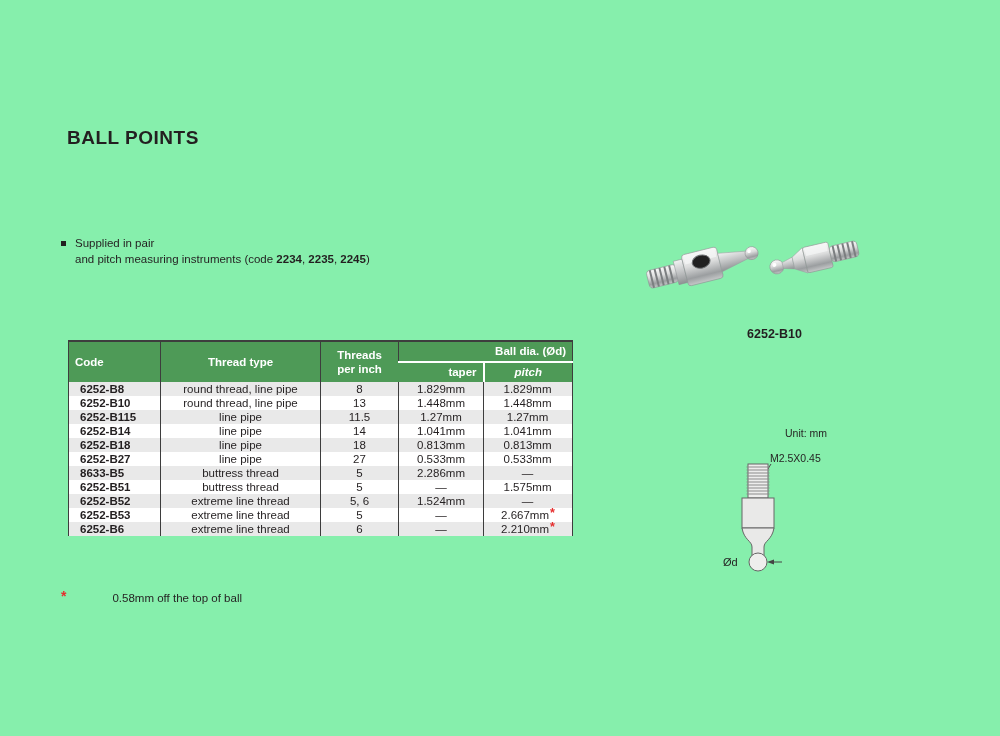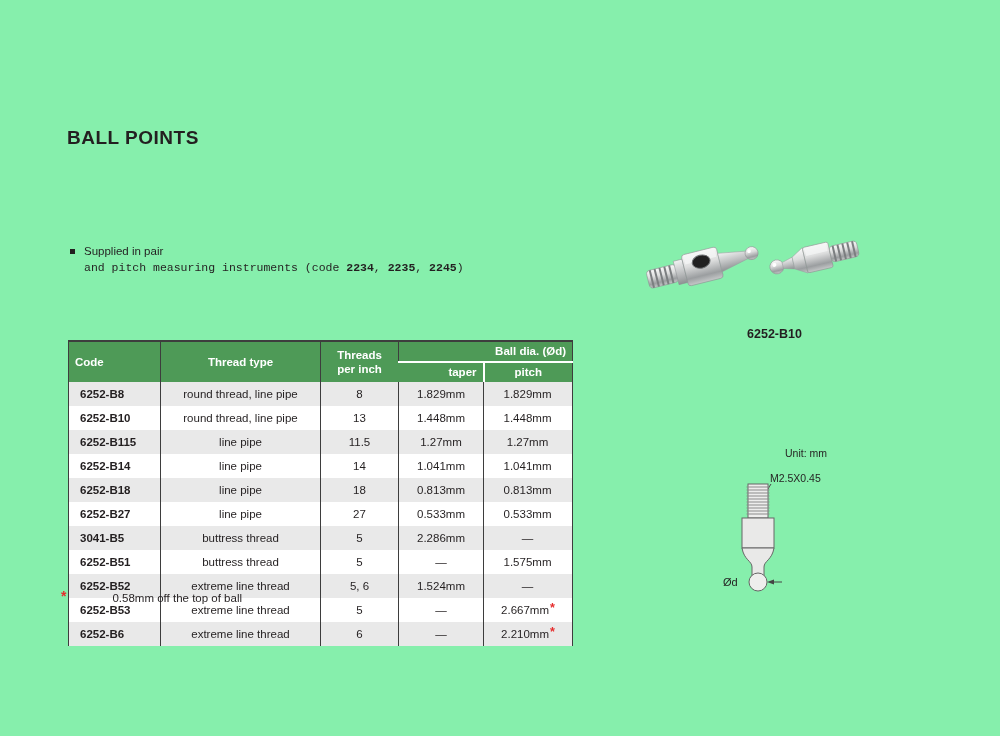--- a/index.html
+++ b/index.html
@@ -9,27 +9,27 @@
     overflow:hidden;
   }
 
   
   .page-title {
     position:absolute; left:67px; top:127px;
     font-size:19px; font-weight:bold; letter-spacing:0.5px; color:#231f20;
   }
 
   
-  .notes { position:absolute; left:67px; top:236px; font-size:11.5px; line-height:15.5px;margin-top:8px; }
+  .notes { position:absolute; left:58px; top:236px; font-size:11.5px; line-height:15.5px; }
   .note-row { display:flex; align-items:flex-start; white-space:pre; }
   .bullet-square {
     display:inline-block; width:5px; height:5px; background:#231f20;
     margin:5px 9px 0 3px; flex:0 0 auto;
   }
-  .note-row.indent { padding-left:17px;font-family:Liberation Mono, monospace; }
+  .note-row.indent { padding-left:17px; }
   .note-line b { font-weight:bold; }
 
   
   .photo-wrap { position:absolute; left:632px; top:218px; }
   .figure-caption {
     position:absolute; left:697px; top:327px; width:155px; text-align:center;
     font-size:12.5px; font-weight:bold; color:#231f20;
   }
 
   
@@ -40,33 +40,33 @@
     border-top:2px solid #3d3d3d; border-left:1px solid #3d3d3d; border-right:1px solid #3d3d3d;
   }
   table.spec th, table.spec td { border-left:1px solid #3d3d3d; padding:0 6px; }
   table.spec th:first-child, table.spec td:first-child { border-left:none;text-align:right; }
   table.spec thead th {
     background:var(--header-green,#4e9a57); color:#ffffff; font-weight:bold;
     height:19px; text-align:center; line-height:1.25;
   }
   table.spec thead th.th-code { text-align:left; }
   table.spec thead th.th-balldia { border-bottom:2px solid #ffffff;text-align:right; }
-  table.spec thead th.th-pitch-sub { border-left:2px solid #ffffff; }
-  table.spec tbody td { height:24px; text-align:center; background:#ffffff; }
+  table.spec thead th.th-pitch-sub { border-left:2px solid #ffffff;font-style:italic; }
+  table.spec tbody td { height:14px; text-align:center; background:#ffffff; }
   table.spec tbody tr:nth-child(odd) td { background:var(--row-alt,#e9e9e9); }
   table.spec tbody td.code-cell { text-align:left; font-weight:bold; padding-left:11px; }
   .cell-star { color:var(--accent-red,#e62e2e); font-weight:bold; font-size:12.5px; margin-left:1px; position:relative; top:-2px; }
 
   
   .footnote { position:absolute; left:61px; top:589px; display:flex; align-items:flex-start; }
   .footnote .star { color:var(--accent-red,#e62e2e); font-weight:bold; font-size:14px; line-height:14px; margin-right:2px; }
   .footnote .fn-text { font-size:11.5px; padding-top:3px;margin-left:44px; }
 
   
-  .drawing-wrap { position:absolute; left:702px; top:436px; }
+  .drawing-wrap { position:absolute; left:702px; top:416px; }
   .drawing-wrap text { font-family:"Liberation Sans","DejaVu Sans",sans-serif; fill:#231f20; }
 </style>
 </head>
 <body>
 
 <div class="page">
 
   <div class="page-title">BALL POINTS</div>
 
   <div class="notes">
@@ -192,21 +192,21 @@
           <td><span>0.813mm</span><span class="cell-star"></span></td>
         </tr>
         <tr>
           <td class="code-cell">6252-B27</td>
           <td>line pipe</td>
           <td>27</td>
           <td>0.533mm</td>
           <td><span>0.533mm</span><span class="cell-star"></span></td>
         </tr>
         <tr>
-          <td class="code-cell">3041-B5</td>
+          <td class="code-cell">8633-B5</td>
           <td>buttress thread</td>
           <td>5</td>
           <td>2.286mm</td>
           <td><span>—</span><span class="cell-star"></span></td>
         </tr>
         <tr>
           <td class="code-cell">6252-B51</td>
           <td>buttress thread</td>
           <td>5</td>
           <td>—</td>

